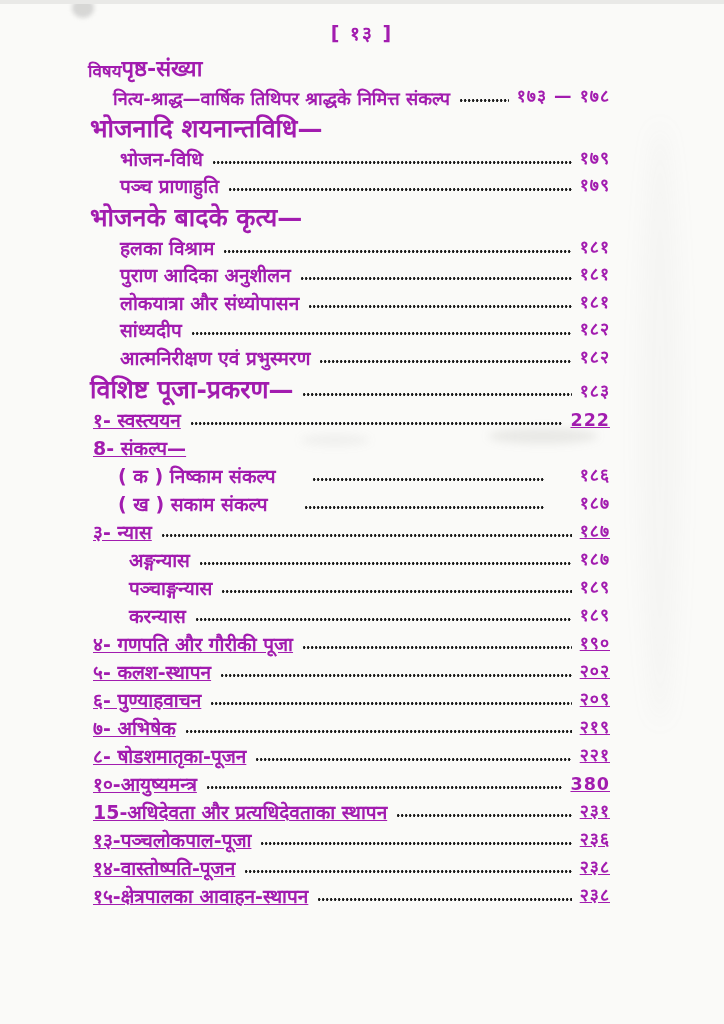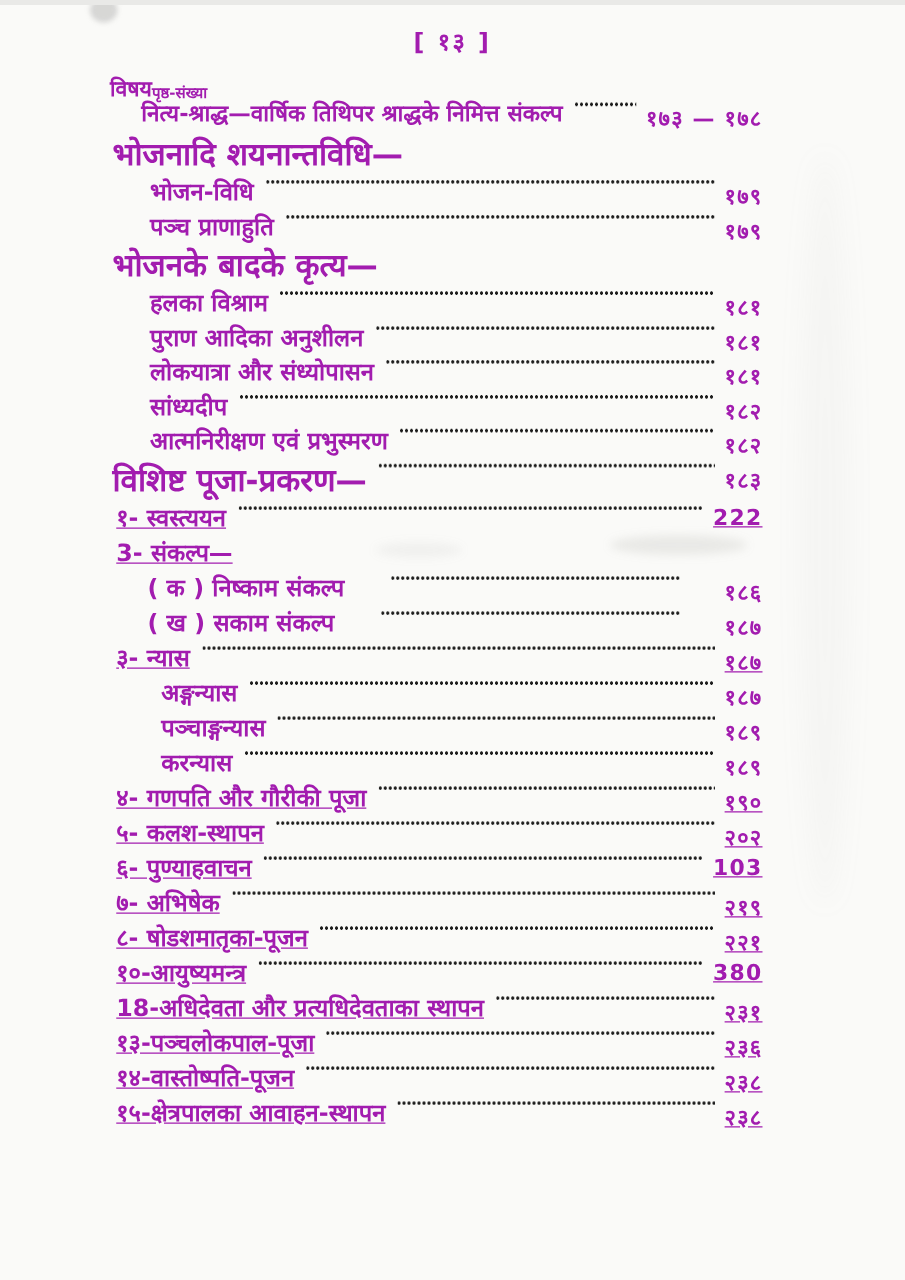--- a/index.html
+++ b/index.html
@@ -22,23 +22,23 @@
   .folio{
     margin:16px 0 0 0;height:26px;
     text-align:center;
     font-size:19px;font-weight:bold;letter-spacing:2px;
   }
   .cols{
     display:flex;justify-content:flex-start;align-items:flex-end;
     margin:8px 114px 0 88px;height:28px;
   }
   .cols .subject{font-size:17px;font-weight:bold;align-self:flex-end;}
-  .cols .pageno{font-size:12px;font-weight:bold;}
-
-  .row{display:flex;margin-right:114px;box-sizing:border-box;}
+  .cols .pageno{font-size:22px;font-weight:bold;}
+
+  .row{display:flex;align-items:flex-end;margin-right:114px;box-sizing:border-box;}
   .label{font-weight:bold;white-space:nowrap;line-height:1.08;padding-bottom:2px;}
   .num{font-weight:bold;white-space:nowrap;font-size:17.5px;padding-bottom:3px;letter-spacing:1px;}
   .dots{
     flex:1;height:3px;margin:0 8px 8px 10px;
     background-image:radial-gradient(circle at 1.2px 1.5px,#1c1c1c 1.12px,rgba(0,0,0,0) 1.5px);
     background-size:4px 3px;background-repeat:repeat-x;background-position:left bottom;
     min-width:18px;
   }
   .t-entry-first{margin-left:113px;height:28px;font-size:18px;}
   .t-heading{margin-left:90px;height:34px;font-size:25px;}
@@ -116,21 +116,21 @@
         <span class="label">विशिष्ट पूजा-प्रकरण—</span>
         <span class="dots"></span>
         <span class="num">१८३</span>
       </div>
       <div class="row t-numbered">
         <span class="label">१- स्वस्त्ययन</span>
         <span class="dots"></span>
         <span class="num">222</span>
       </div>
       <div class="row t-numbered">
-        <span class="label">3- संकल्प—</span>
+        <span class="label">8- संकल्प—</span>
       </div>
       <div class="row t-sub">
         <span class="label">( क )  निष्काम संकल्प</span>
         <span class="dots"></span>
         <span class="num">१८६</span>
       </div>
       <div class="row t-sub">
         <span class="label">( ख )  सकाम संकल्प</span>
         <span class="dots"></span>
         <span class="num">१८७</span>
@@ -161,39 +161,39 @@
         <span class="num">१९०</span>
       </div>
       <div class="row t-numbered">
         <span class="label">५- कलश-स्थापन</span>
         <span class="dots"></span>
         <span class="num">२०२</span>
       </div>
       <div class="row t-numbered">
         <span class="label">६- पुण्याहवाचन</span>
         <span class="dots"></span>
-        <span class="num">103</span>
+        <span class="num">२०९</span>
       </div>
       <div class="row t-numbered">
         <span class="label">७- अभिषेक</span>
         <span class="dots"></span>
         <span class="num">२१९</span>
       </div>
       <div class="row t-numbered">
         <span class="label">८- षोडशमातृका-पूजन</span>
         <span class="dots"></span>
         <span class="num">२२१</span>
       </div>
       <div class="row t-numbered">
         <span class="label">१०-आयुष्यमन्त्र</span>
         <span class="dots"></span>
         <span class="num">380</span>
       </div>
       <div class="row t-numbered">
-        <span class="label">18-अधिदेवता और प्रत्यधिदेवताका स्थापन</span>
+        <span class="label">15-अधिदेवता और प्रत्यधिदेवताका स्थापन</span>
         <span class="dots"></span>
         <span class="num">२३१</span>
       </div>
       <div class="row t-numbered">
         <span class="label">१३-पञ्चलोकपाल-पूजा</span>
         <span class="dots"></span>
         <span class="num">२३६</span>
       </div>
       <div class="row t-numbered">
         <span class="label">१४-वास्तोष्पति-पूजन</span>

